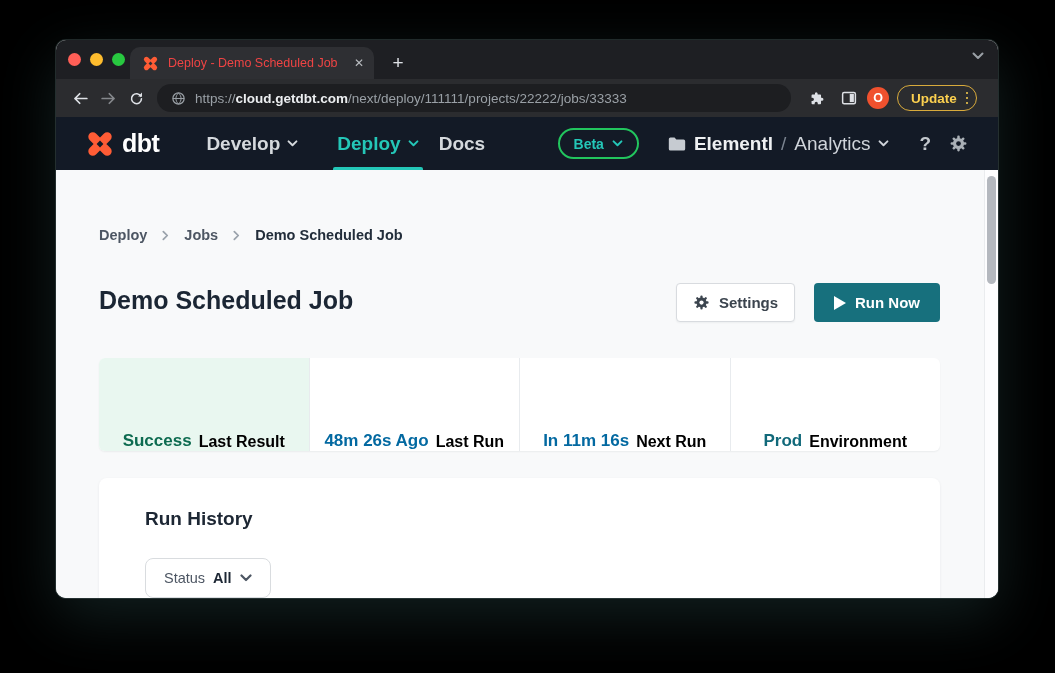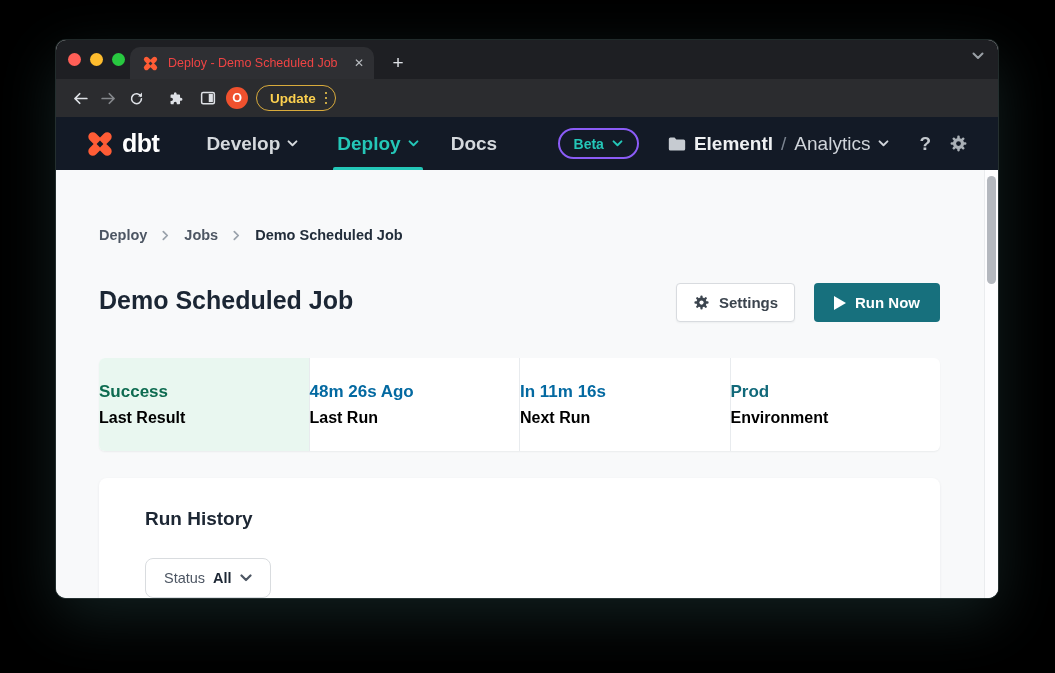--- a/index.html
+++ b/index.html
@@ -37,25 +37,25 @@
     display:flex; align-items:center; padding:0 8px 0 13px; color:#fcd04f; font-size:13.5px; font-weight:600; }
   .mini-dots { display:flex; flex-direction:column; gap:2.5px; margin-left:9px; }
   .mini-dots i { width:2.5px; height:2.5px; border-radius:50%; background:#fcd04f; }
 
   
   .dbtnav { height:53px; background:#131a26; display:flex; align-items:center; padding:0 30px 0 29px; }
   .brand { display:flex; align-items:center; gap:7px; }
   .brand-word { color:#fff; font-size:25px; font-weight:800; letter-spacing:-.5px; }
   .nav-item { height:53px; display:flex; align-items:center; gap:7px; position:relative;
     color:#d5d9dd; font-size:19px; font-weight:600; cursor:default; }
-  .nav-item.develop{ margin-left:47px; } .nav-item.deploy{ margin-left:39px; } .nav-item.docs{ margin-left:32px;justify-content:center; }
+  .nav-item.develop{ margin-left:47px; } .nav-item.deploy{ margin-left:39px; } .nav-item.docs{ margin-left:20px;justify-content:center; }
   .nav-item.active { color:#24c7b8; }
   .nav-item.active .underline { position:absolute; left:-4px; right:-4px; bottom:0; height:3px;
     background:#24c7b8; border-radius:2px 2px 0 0; }
-  .beta { margin-left:auto; height:31px; border:2px solid #8b5cf6; border-radius:17px; color:#24c7b8;
+  .beta { margin-left:auto; height:31px; border:2px solid #22c55e; border-radius:17px; color:#24c7b8;
     font-size:14px; font-weight:700; display:flex; align-items:center; gap:8px; padding:0 14px; }
   .proj { display:flex; align-items:center; margin-left:29px; font-size:19px; gap:8px; }
   .proj .acct { color:#eef0f2; font-weight:700; } .proj .sep { color:#7c8591; }
   .proj .name { color:#cfd4da; font-weight:500; }
   .help { margin-left:30px; color:#c3c8cd; font-size:19px; font-weight:700; }
   .gearbox { margin-left:18px; display:flex; }
 
   
   .content { position:relative; height:428px; background:#f8f9fa; overflow:hidden; }
   .scroll-track { position:absolute; right:0; top:0; bottom:0; width:14px; background:#fdfdfe;
@@ -72,21 +72,21 @@
   .btn { position:absolute; top:113px; height:39px; border-radius:4px; display:flex; align-items:center;
     justify-content:center; gap:9px; font-size:15px; cursor:default; }
   .btn.settings { left:620px; width:119px; background:#fff; border:1px solid #d8dbdf;
     color:#3b444e; font-weight:600; box-shadow:0 1px 2px rgba(20,30,40,.05); }
   .btn.runnow { left:758px; width:126px; background:#17707d; color:#fff; font-weight:700; border:none; }
   .play { width:0; height:0; border-left:12px solid #fff; border-top:7px solid transparent;
     border-bottom:7px solid transparent; }
 
   .stats { position:absolute; left:43px; top:188px; width:841px; height:93px; display:flex;
     background:#fff; border-radius:6px; overflow:hidden; box-shadow:0 1px 2px rgba(20,30,40,.06); }
-  .stat { flex:1; display:flex; flex-direction:column; align-items:flex-start; justify-content:center;
+  .stat { flex:1; display:flex; flex-direction:row; align-items:flex-end; justify-content:center;
     gap:7px; border-right:1px solid #e8ebee; }
   .stat:last-child { border-right:none; }
   .stat .value { font-size:17px; font-weight:700; color:#0369a1; }
   .stat .label { font-size:16px; font-weight:700; color:#000000; }
   .stat.success { background:#e9f7f0; }
   .stat.success .value { color:#0d6b50; font-size:17px; }
   .stat.env .value { color:#11697a; font-size:17px; }
 
   .runcard { position:absolute; left:43px; top:308px; width:841px; height:180px; background:#fff;
     border-radius:8px 8px 0 0; box-shadow:0 1px 3px rgba(20,30,40,.07); }
@@ -137,20 +137,29 @@
     <div class="tb-icon">
       <svg width="19" height="19" viewBox="0 0 24 24">
           <path d="M4 12h15 M13 6l6 6-6 6" stroke="#85888c" stroke-width="2.2" fill="none" stroke-linecap="round" stroke-linejoin="round"></path>
         </svg>
     </div>
     <div class="tb-icon">
       <svg width="17" height="17" viewBox="0 0 24 24">
           <path d="M18.2 9A7 7 0 1 0 19 12.3" fill="none" stroke="#dee1e6" stroke-width="2.2" stroke-linecap="round"></path>
           <path d="M19.8 3.6v5.6h-5.6z" fill="#dee1e6"></path>
         </svg>
+    </div>
+    <div class="omnibox">
+      <span>
+        <svg width="15" height="15" viewBox="0 0 24 24">
+            <circle cx="12" cy="12" r="9" fill="none" stroke="#9aa0a6" stroke-width="2"></circle>
+            <path d="M3 12h18 M12 3c-5.5 5.5-5.5 12.5 0 18 M12 3c5.5 5.5 5.5 12.5 0 18" fill="none" stroke="#9aa0a6" stroke-width="1.6"></path>
+          </svg>
+      </span>
+      <span class="url"><span class="dim">https://</span><span class="host">cloud.getdbt.com</span><span class="dim">/next/deploy/111111/projects/22222/jobs/33333</span></span>
     </div>
     <div class="right-icons">
       <div class="tb-icon">
         <svg width="17" height="17" viewBox="0 0 24 24">
             <path d="M10 3a2.2 2.2 0 0 1 2.2 2.2V6.4h3.6a1.2 1.2 0 0 1 1.2 1.2v3.2h1.2a2.2 2.2 0 1 1 0 4.4H17v3.6a1.2 1.2 0 0 1-1.2 1.2h-3.4v-1.2a2.2 2.2 0 1 0-4.4 0V20H4.8a1.2 1.2 0 0 1-1.2-1.2v-3.4h1.2a2.2 2.2 0 1 0 0-4.4H3.6V7.6a1.2 1.2 0 0 1 1.2-1.2h3.6V5.2A2.2 2.2 0 0 1 10 3z" fill="#dee1e6"></path>
           </svg>
       </div>
       <div class="tb-icon">
         <svg width="18" height="18" viewBox="0 0 24 24">
             <rect x="3.5" y="4.5" width="17" height="15" rx="2" fill="none" stroke="#dee1e6" stroke-width="2"></rect>

